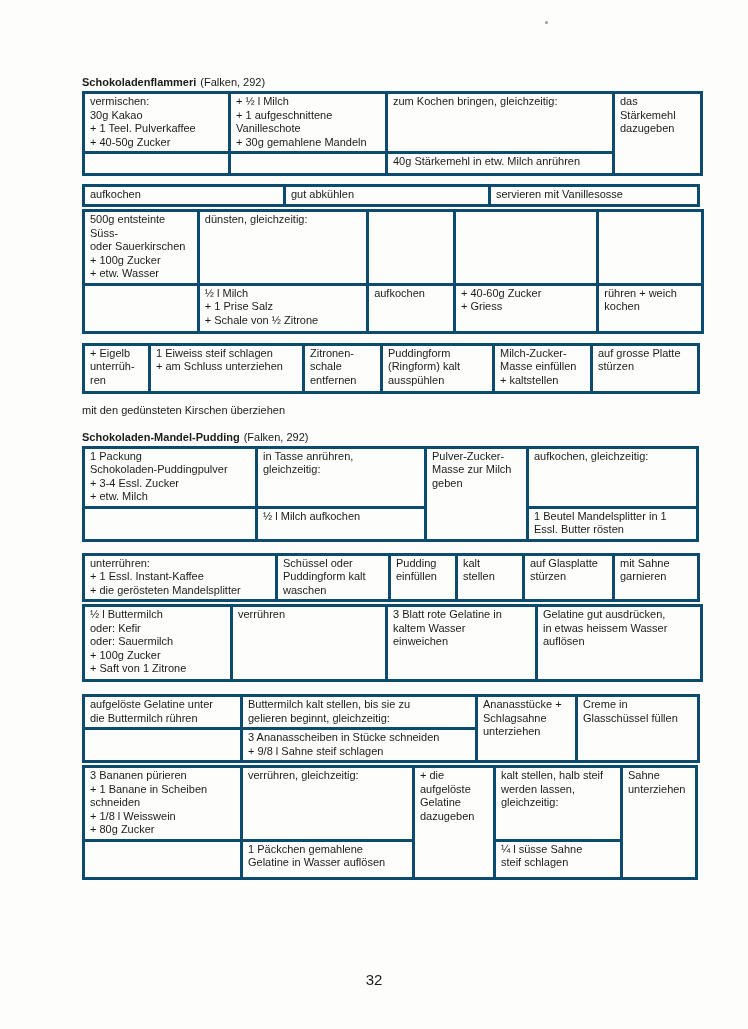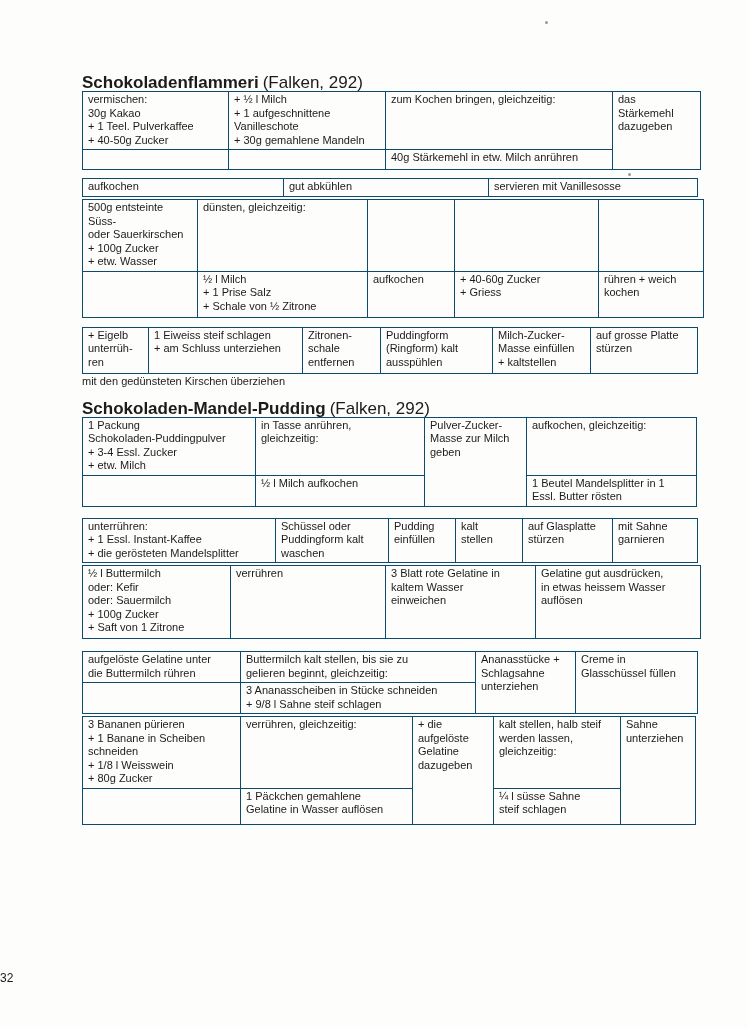--- a/index.html
+++ b/index.html
@@ -6,45 +6,45 @@
   .sheet{
     position:relative;
     width:748px;height:1029px;
     background:#fdfdfb;
     font-family:"Liberation Sans","DejaVu Sans",sans-serif;
     color:#1b1b1b;
     overflow:hidden;
     box-shadow:0 0 4px rgba(0,0,0,.3);
   }
   .content{position:absolute;left:82px;top:0;width:622px;}
-  .rtitle{font-size:17px;line-height:13px;margin:0;}
+  .rtitle{font-size:11px;line-height:13px;margin:0;}
   .rtitle .rt{font-weight:bold;}
   .rtitle .rs{font-weight:normal;margin-left:4px;}
   table{border-collapse:collapse;table-layout:fixed;}
   td{
-    border:1px solid #0c4a6e;
+    border:3px solid #0c4a6e;
     vertical-align:top;
     padding:1px 5px 2px 5px;
     font-size:11px;line-height:13.5px;
     white-space:pre-line;
     overflow:hidden;
   }
   .h-cremes{
     font-size:17px;font-weight:bold;font-style:italic;
     margin:0;letter-spacing:.2px;
   }
   .note{font-size:11px;line-height:13px;margin:0;}
   .pagenum{
     position:absolute;left:0;top:971px;width:748px;
-    font-size:12px;
+    text-align:center;font-size:15px;
   }
   .speck{position:absolute;background:#9a9a9a;border-radius:50%;}
   
   .mt76{margin-top:76px}.mt2{margin-top:2px}.mt8{margin-top:8px}
-  .mt13{margin-top:13px}.mt9{margin-top:9px}.mt1{margin-top:1px}
+  .mt13{margin-top:13px}.mt9{margin-top:9px}.mt1{margin-top:10px}
   .mt14{margin-top:14px}.mt11{margin-top:11px}.mt12{margin-top:12px}
   .mt7{margin-top:7px}.mt17{margin-top:17px}
 </style>
 </head>
 <body>
 
 <div class="sheet">
   <div class="speck" style="left:545px;top:21px;width:3px;height:3px;"></div>
   <div class="speck" style="left:628px;top:173px;width:3px;height:3px;"></div>
 

